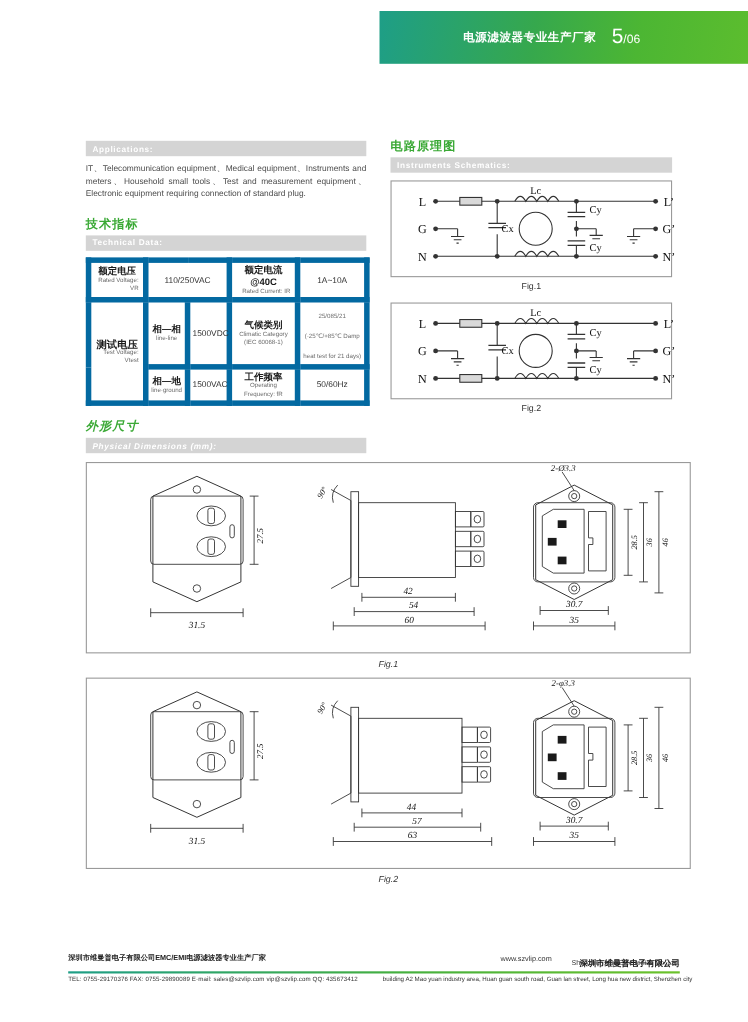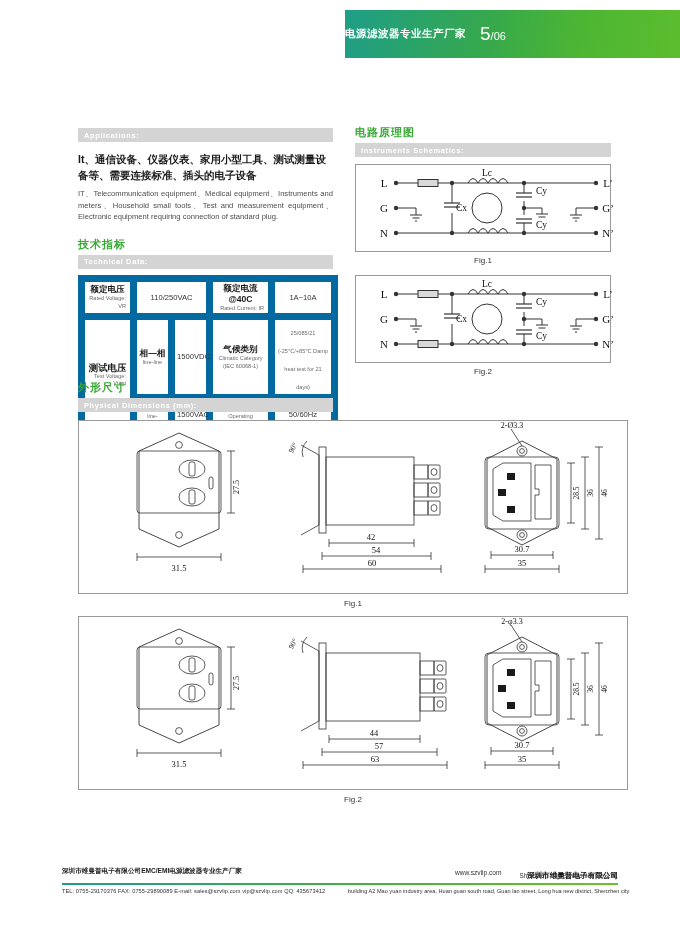--- a/index.html
+++ b/index.html
@@ -7,21 +7,21 @@
     width:680px;height:929px;background:#ffffff;
     font-family:"Liberation Sans","DejaVu Sans",sans-serif;
     color:#231f20;overflow:hidden;position:relative;
   }
   .page{position:relative;width:680px;height:929px;}
 
   
   .header{
     position:absolute;left:345px;top:10px;width:335px;height:48px;
     background:linear-gradient(100deg,#1e9e87 0%,#36a84d 42%,#4cb633 70%,#5cbd2e 100%);
-    display:flex;align-items:center;justify-content:flex-start;
+    display:flex;align-items:center;justify-content:center;
     padding-right:22px;box-sizing:border-box;
   }
   .header-title{color:#ffffff;font-size:10.5px;letter-spacing:.5px;font-weight:bold;}
   .header-page{color:#ffffff;margin-left:14px;display:flex;align-items:baseline;}
   .header-page .big{font-size:19px;font-weight:400;letter-spacing:0px;}
   .header-page .small{font-size:11px;}
 
   
   .sec-cn{color:#3aa935;font-weight:bold;font-size:11px;letter-spacing:1px;}
   .sec-en-bar{
@@ -34,36 +34,36 @@
   .app-cn{font-size:10.5px;font-weight:bold;line-height:16px;margin-top:9px;color:#1a1a1a;}
   .app-en{font-size:7.6px;line-height:11.5px;color:#4d4d4d;margin-top:5px;text-align:justify;}
 
   .tech-block{margin-top:14px;}
 
   table.spec{
     border-collapse:collapse;width:253px;margin-top:6px;
     table-layout:fixed;
   }
   table.spec td{
-    border:7px solid #0369a1;padding:1px 2px;text-align:center;
+    border:5px solid #0369a1;padding:1px 2px;text-align:center;
     vertical-align:middle;color:#333;
   }
   .lbl-cn{font-size:8.6px;font-weight:bold;color:#1a1a1a;display:block;line-height:11px;}
   .lbl-en{font-size:5.6px;color:#6b6b6b;display:block;line-height:7.5px;}
   .lbl-en.right{text-align:right;padding-right:2px;}
   .val{font-size:7.6px;color:#3d3d3d;line-height:9.5px;margin-left:24px;}
   .val-sm{font-size:5.6px;color:#6b6b6b;line-height:7.5px;}
 
   
   .col-right{position:absolute;left:355px;top:125px;width:256px;}
   .sch-box{border:1px solid #9a9a9a;height:86px;position:relative;background:#fff;margin-top:7px;}
   .sch-cap{text-align:center;font-size:8px;color:#333;margin-top:4px;}
 
   
-  .dim-sec{position:absolute;left:78px;top:380px;width:550px;}
+  .dim-sec{position:absolute;left:78px;top:380px;width:550px;font-style:italic;}
   .dim-box{border:1px solid #9a9a9a;background:#fff;position:relative;}
   .dim-cap{text-align:center;font-size:8px;color:#333;margin-top:5px;}
 
   
   .footer{position:absolute;left:0;top:855px;width:680px;}
   .foot-rule{position:absolute;left:62px;top:28px;width:556px;height:1.6px;
     background:linear-gradient(90deg,#1e9e87 0%,#46b03f 55%,#6cc22b 100%);}
   .foot-cn{position:absolute;left:62px;top:12px;font-size:6.6px;font-weight:bold;color:#222;}
   .foot-url{position:absolute;left:455px;top:14px;font-size:6.6px;color:#333;}
   .foot-co-cn{position:absolute;right:62px;top:16px;font-size:7.6px;font-weight:bold;color:#111;text-align:center;}
@@ -85,21 +85,20 @@
       <span class="big">5</span>
       <span class="small">/</span>
       <span class="small">06</span>
     </span>
   </div>
 
   <div class="col-left">
 
     <div>
       <div class="sec-en-bar">Applications:</div>
-      <div class="app-cn">It、通信设备、仪器仪表、家用小型工具、测试测量设备等、需要连接标准、插头的电子设备</div>
       <div class="app-en">IT、Telecommunication equipment、Medical equipment、Instruments and meters、Household small tools、Test and measurement equipment、Electronic equipment requiring connection of standard plug.</div>
     </div>
 
     <div class="tech-block">
       <div class="sec-cn">技术指标</div>
       <div class="sec-en-bar">Technical Data:</div>
 
       <table class="spec">
         <colgroup>
           <col style="width:52px">

